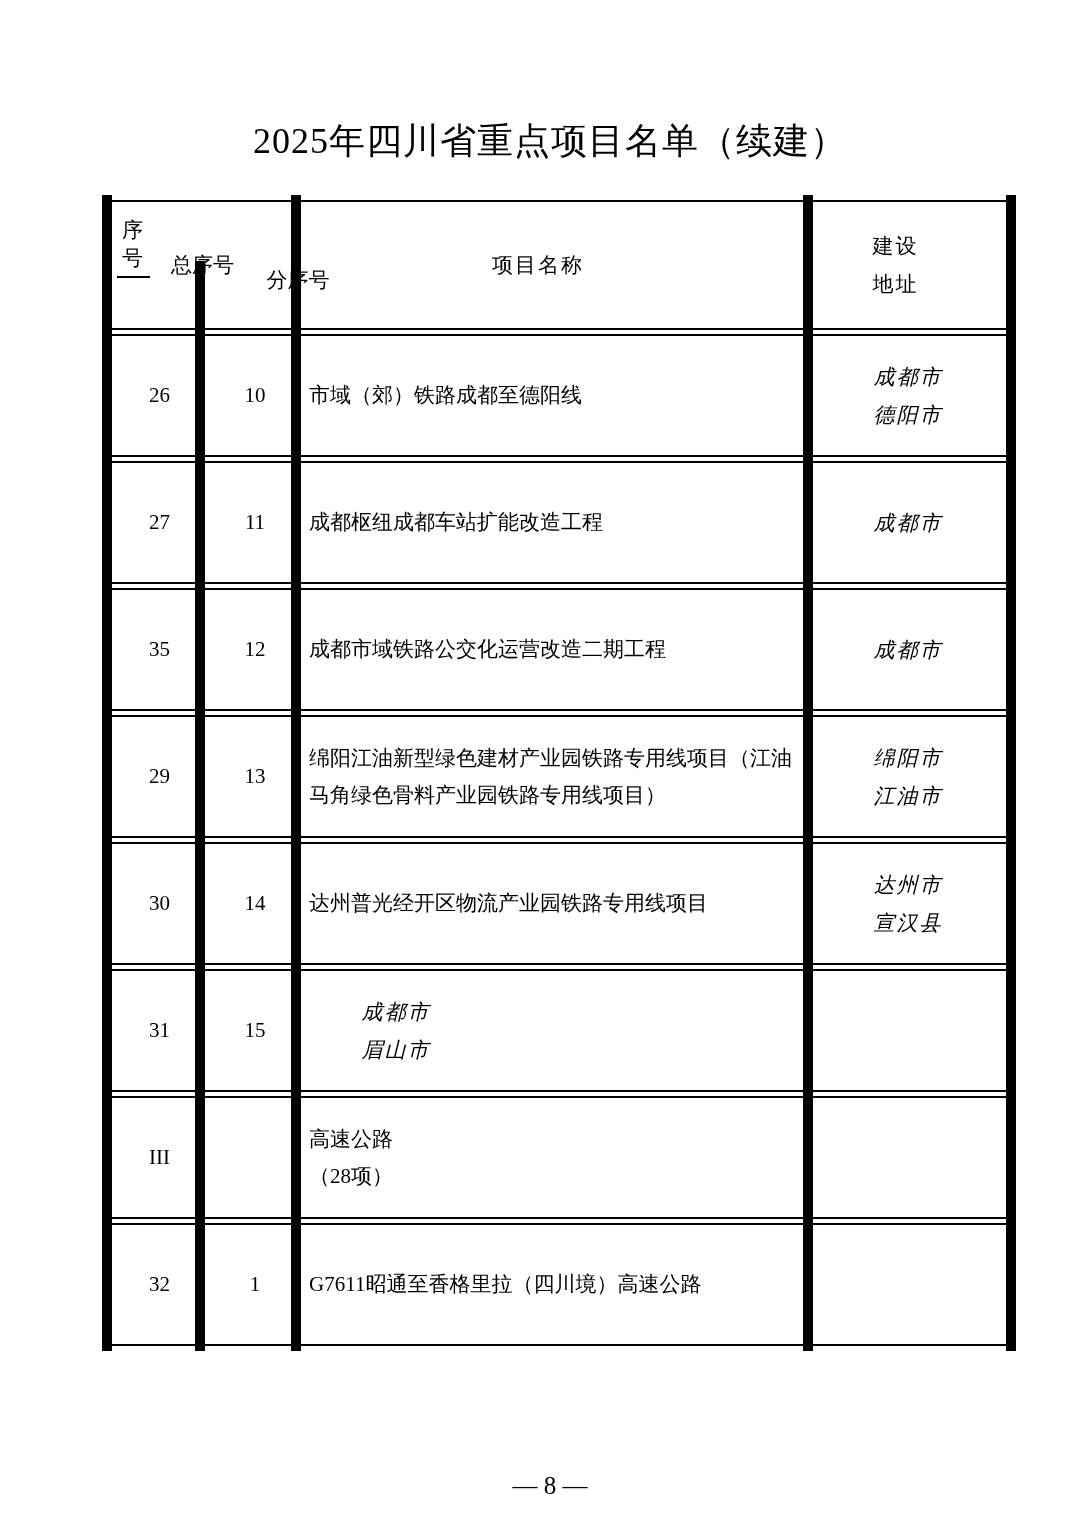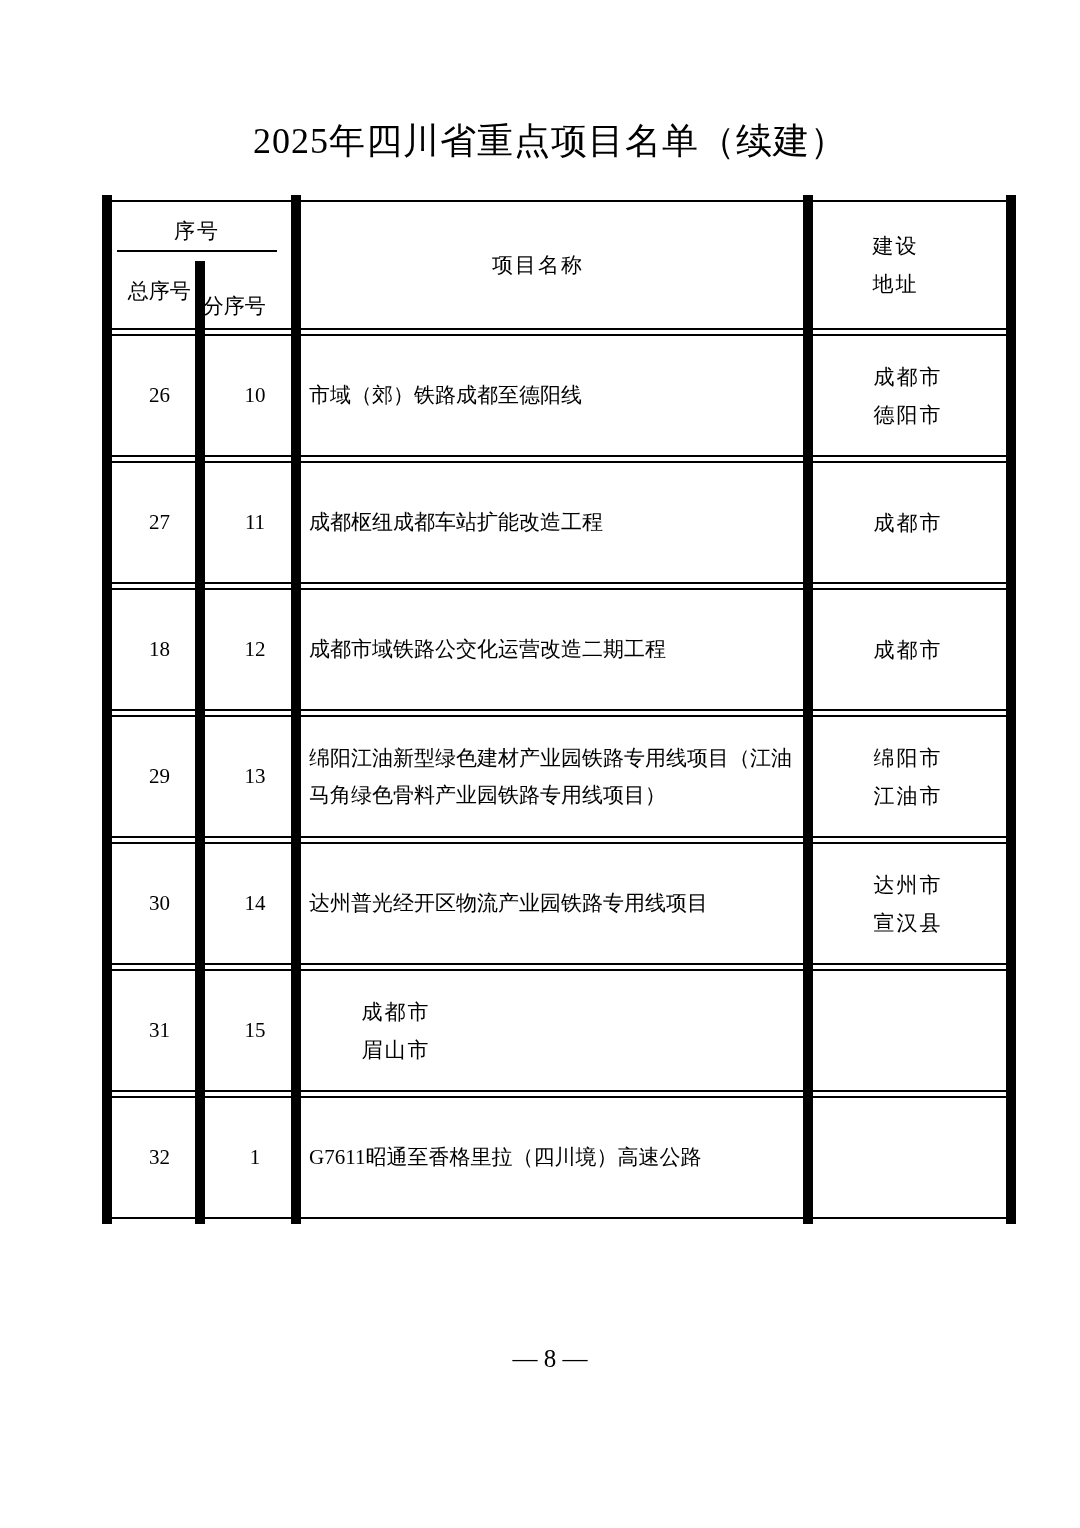--- a/index.html
+++ b/index.html
@@ -33,21 +33,21 @@
     gap: 4px;
     font-size: 21px;
   }
   .thead {
     width: 906px;
     height: 130px;
     border-top: 2px solid #000;
     border-bottom: 2px solid #000;
     display: flex;
   }
-  .h-left { width: 170px; display: flex; flex-direction: column; }
+  .h-left { width: 170px; display: flex; flex-direction: row; }
   .h-serial {
     height: 66px; border-bottom: 2px solid #000;
     display: flex; align-items: center; justify-content: center;
     letter-spacing: 2px;
   }
   .h-sub { flex: 1; display: flex; }
   .h-total { width: 95px; display: flex; align-items: center; justify-content: center; }
   .h-fen  { width: 96px; display: flex; align-items: center; justify-content: center; margin-top: 30px; }
   .h-name {
     width: 512px; display: flex; align-items: center; justify-content: center;
@@ -65,21 +65,21 @@
     display: flex;
   }
   .c-total { width: 95px; display: flex; align-items: center; justify-content: center; }
   .c-sub   { width: 96px; display: flex; align-items: center; justify-content: center; }
   .c-name  {
     width: 512px; display: flex; align-items: center; justify-content: flex-start;
     padding: 0 6px; white-space: pre-line; line-height: 37px; text-align: left;
   }
   .c-loc   {
     width: 186px; display: flex; align-items: center; justify-content: center;
-    white-space: pre-line; text-align: center; line-height: 38px; letter-spacing: 2px;
+    white-space: pre-line; text-align: center; line-height: 38px; letter-spacing: 2px; font-style: italic;
   }
   
   .vline { position: absolute; top: 0; bottom: 0; width: 2px; background: #000; }
   .vl-left  { left: 0; }
   .vl-split { left: 93px; top: 66px; }   
   .vl-1     { left: 189px; }
   .vl-2     { left: 701px; }
   .vl-right { left: 904px; }
   .page-num {
     margin-top: 112px;
@@ -119,21 +119,21 @@
     </div>
 
     <div class="trow">
       <div class="c-total">27</div>
       <div class="c-sub">11</div>
       <div class="c-name">成都枢纽成都车站扩能改造工程</div>
       <div class="c-loc">成都市</div>
     </div>
 
     <div class="trow">
-      <div class="c-total">18</div>
+      <div class="c-total">35</div>
       <div class="c-sub">12</div>
       <div class="c-name">成都市域铁路公交化运营改造二期工程</div>
       <div class="c-loc">成都市</div>
     </div>
 
     <div class="trow">
       <div class="c-total">29</div>
       <div class="c-sub">13</div>
       <div class="c-name">绵阳江油新型绿色建材产业园铁路专用线项目（江油马角绿色骨料产业园铁路专用线项目）</div>
       <div class="c-loc">绵阳市
@@ -148,20 +148,27 @@
 宣汉县</div>
     </div>
 
     <div class="trow">
       <div class="c-total">31</div>
       <div class="c-sub">15</div>
       <div class="c-loc">成都市
 眉山市</div>
     </div>
 
+    <div class="trow">
+      <div class="c-total">III</div>
+      <div class="c-sub"></div>
+      <div class="c-name">高速公路
+（28项）</div>
+      <div class="c-loc"></div>
+    </div>
 
     <div class="trow">
       <div class="c-total">32</div>
       <div class="c-sub">1</div>
       <div class="c-name">G7611昭通至香格里拉（四川境）高速公路</div>
       <div class="c-loc"></div>
     </div>
 
     <div class="vline vl-left"></div>
     <div class="vline vl-split"></div>

